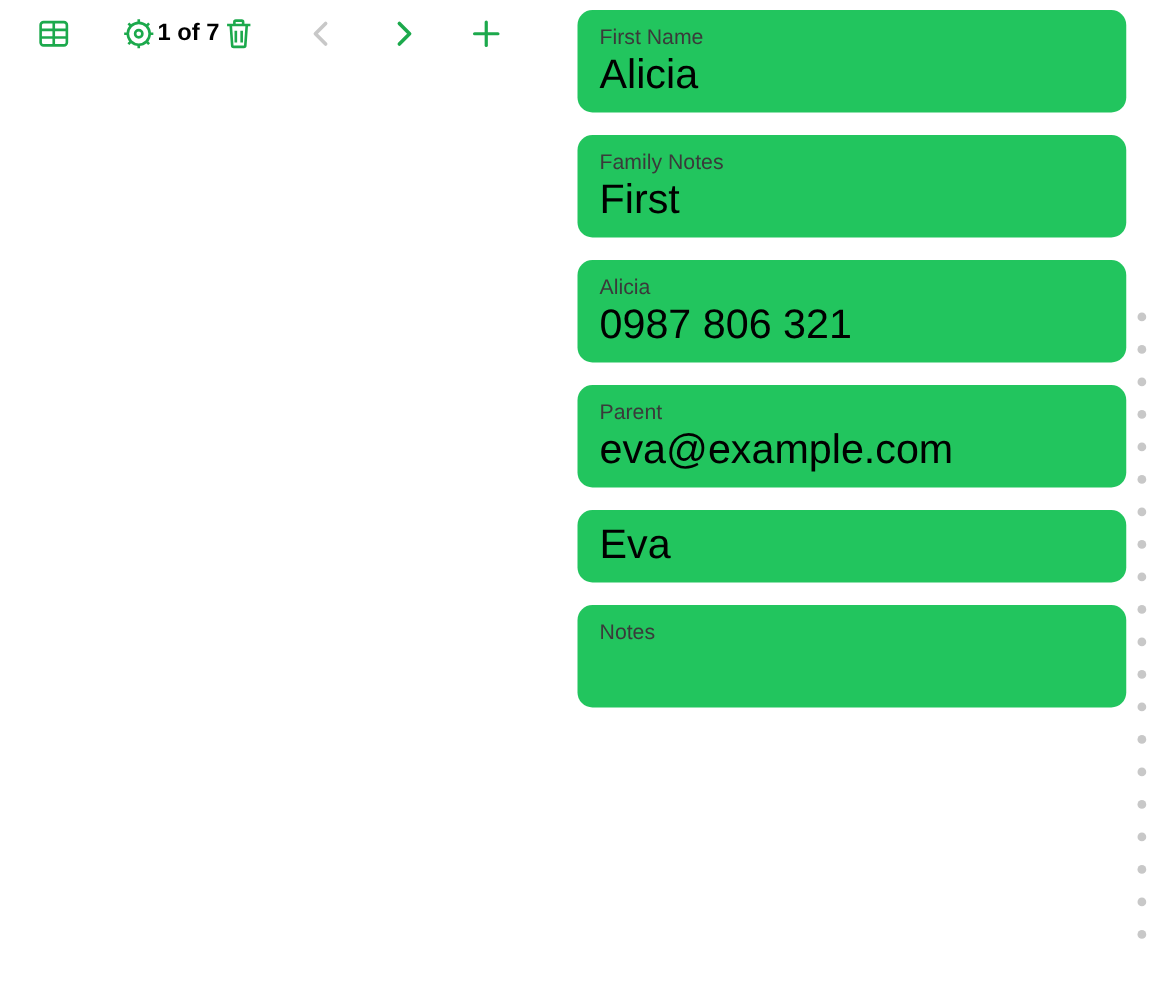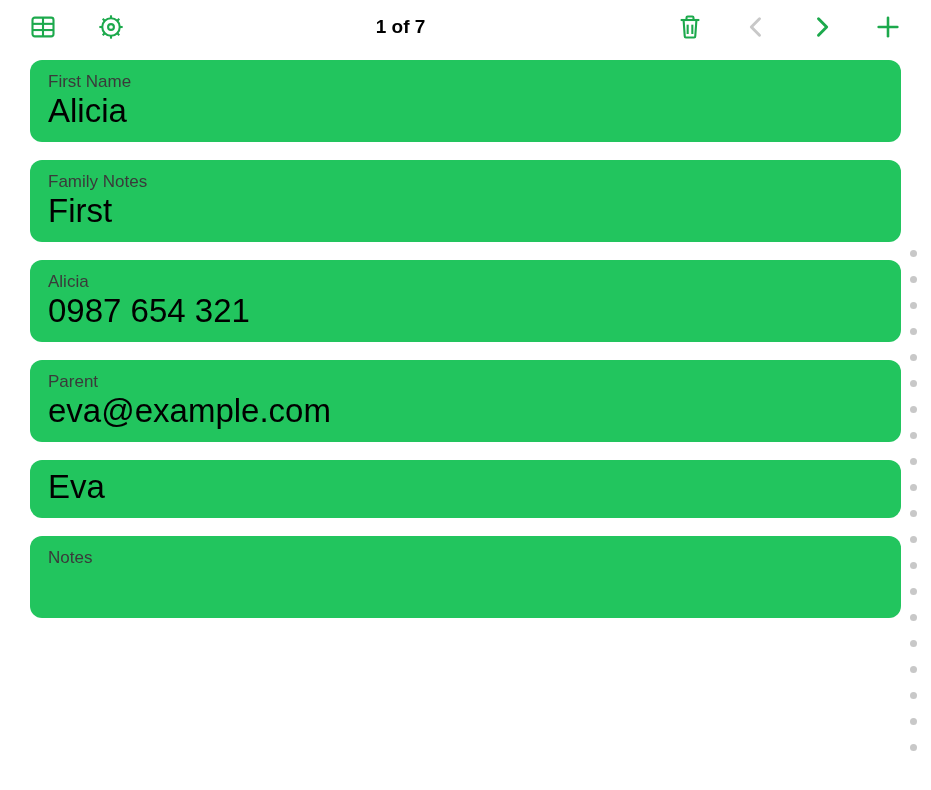--- a/index.html
+++ b/index.html
@@ -8,21 +8,21 @@
     background: #ffffff;
     width: 931px;
     height: 790px;
     overflow: hidden;
     position: relative;
   }
   .container {
     width: 100%;
     height: 100%;
     display: flex;
-    flex-direction: column;
+    flex-direction: row;
   }
   .toolbar {
     display: flex;
     align-items: center;
     padding: 10px 28px 8px 28px;
     height: 52px;
   }
   .toolbar-left {
     display: flex;
     gap: 38px;
@@ -161,21 +161,21 @@
       <div class="value">Alicia</div>
     </div>
 
     <div class="card">
       <div class="label">Family Notes</div>
       <div class="value">First</div>
     </div>
 
     <div class="card">
       <div class="label">Alicia</div>
-      <div class="value">0987 654 321</div>
+      <div class="value">0987 806 321</div>
     </div>
 
     <div class="card">
       <div class="label">Parent</div>
       <div class="value">eva@example.com</div>
     </div>
 
     <div class="card">
       <div class="value">Eva</div>
     </div>

